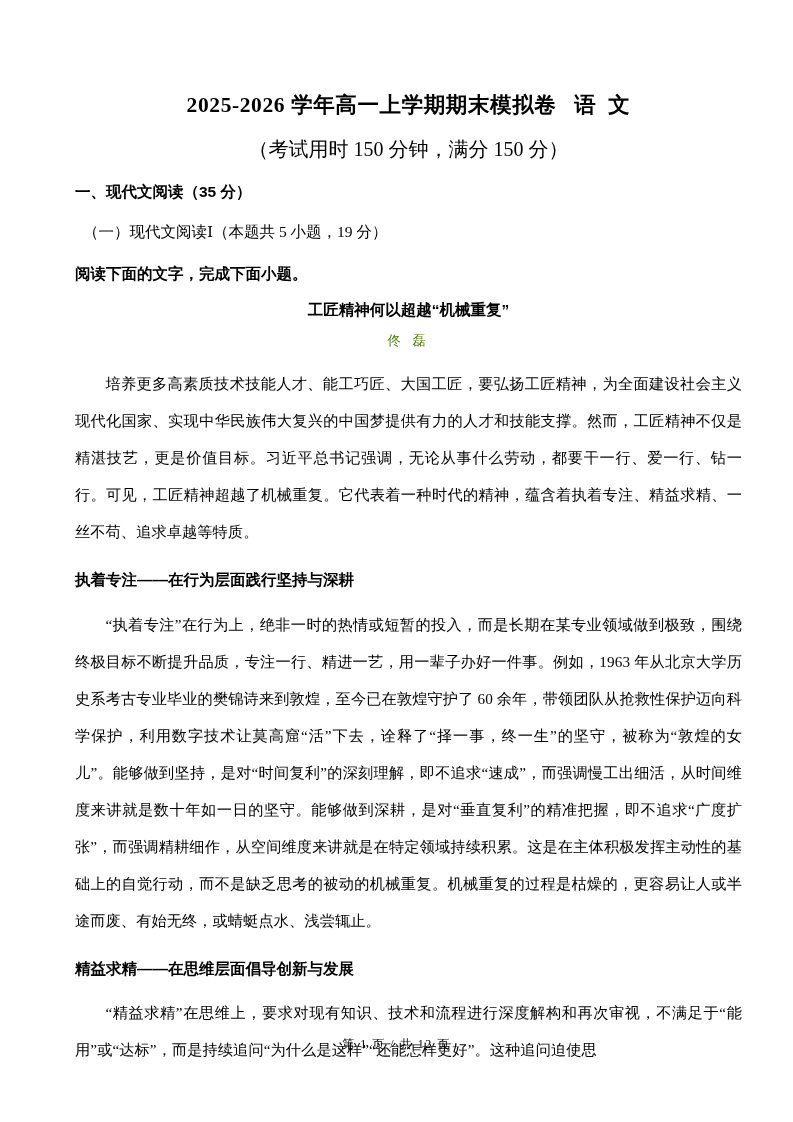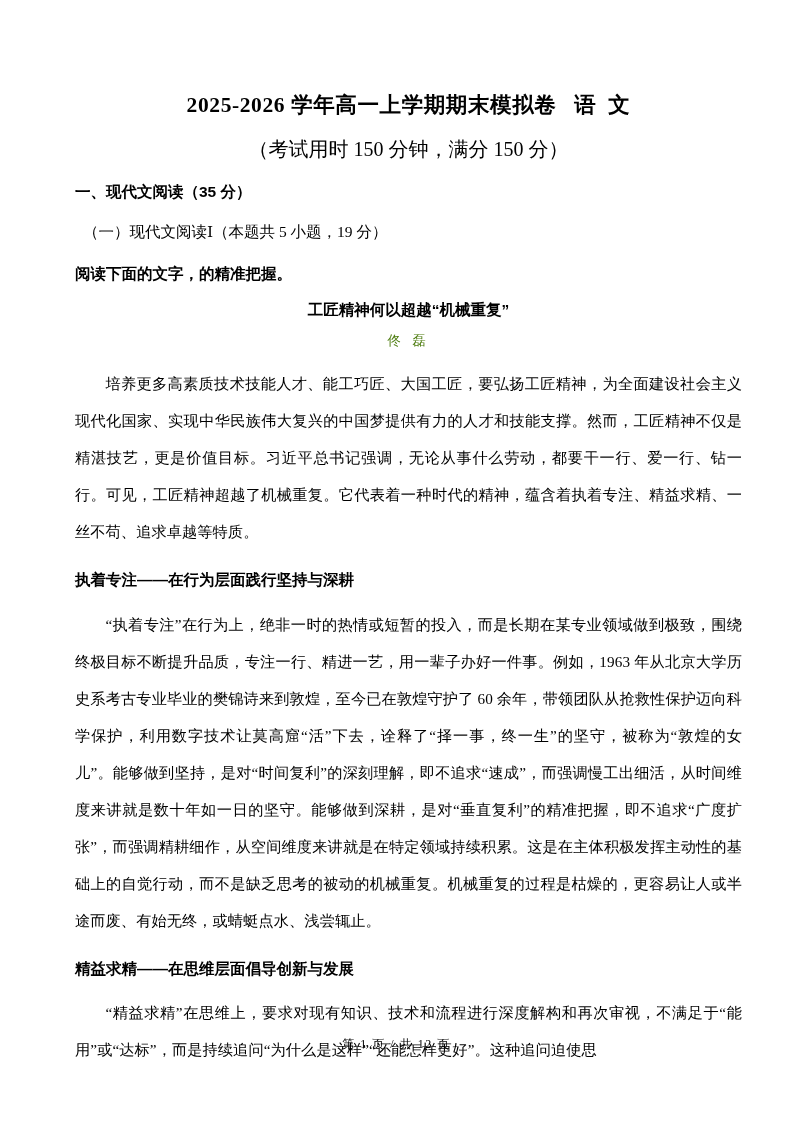--- a/index.html
+++ b/index.html
@@ -132,21 +132,21 @@
 <div class="page">
 
   <h1 class="doc-title">2025-2026 学年高一上学期期末模拟卷   语  文</h1>
 
   <p class="doc-subtitle">（考试用时 150 分钟，满分 150 分）</p>
 
   <p class="section-head">一、现代文阅读（35 分）</p>
 
   <p class="sub-section">（一）现代文阅读Ⅰ（本题共 5 小题，19 分）</p>
 
-  <p class="instruction">阅读下面的文字，的精准把握。</p>
+  <p class="instruction">阅读下面的文字，完成下面小题。</p>
 
   <p class="article-title">工匠精神何以超越“机械重复”</p>
 
   <p class="article-author">佟 磊</p>
 
   <p class="body-block indent">培养更多高素质技术技能人才、能工巧匠、大国工匠，要弘扬工匠精神，为全面建设社会主义现代化国家、实现中华民族伟大复兴的中国梦提供有力的人才和技能支撑。然而，工匠精神不仅是精湛技艺，更是价值目标。习近平总书记强调，无论从事什么劳动，都要干一行、爱一行、钻一行。可见，工匠精神超越了机械重复。它代表着一种时代的精神，蕴含着执着专注、精益求精、一丝不苟、追求卓越等特质。</p>
 
   <p class="body-subhead">执着专注——在行为层面践行坚持与深耕</p>
 
   <p class="body-block indent">“执着专注”在行为上，绝非一时的热情或短暂的投入，而是长期在某专业领域做到极致，围绕终极目标不断提升品质，专注一行、精进一艺，用一辈子办好一件事。例如，1963 年从北京大学历史系考古专业毕业的樊锦诗来到敦煌，至今已在敦煌守护了 60 余年，带领团队从抢救性保护迈向科学保护，利用数字技术让莫高窟“活”下去，诠释了“择一事，终一生”的坚守，被称为“敦煌的女儿”。能够做到坚持，是对“时间复利”的深刻理解，即不追求“速成”，而强调慢工出细活，从时间维度来讲就是数十年如一日的坚守。能够做到深耕，是对“垂直复利”的精准把握，即不追求“广度扩张”，而强调精耕细作，从空间维度来讲就是在特定领域持续积累。这是在主体积极发挥主动性的基础上的自觉行动，而不是缺乏思考的被动的机械重复。机械重复的过程是枯燥的，更容易让人或半途而废、有始无终，或蜻蜓点水、浅尝辄止。</p>

